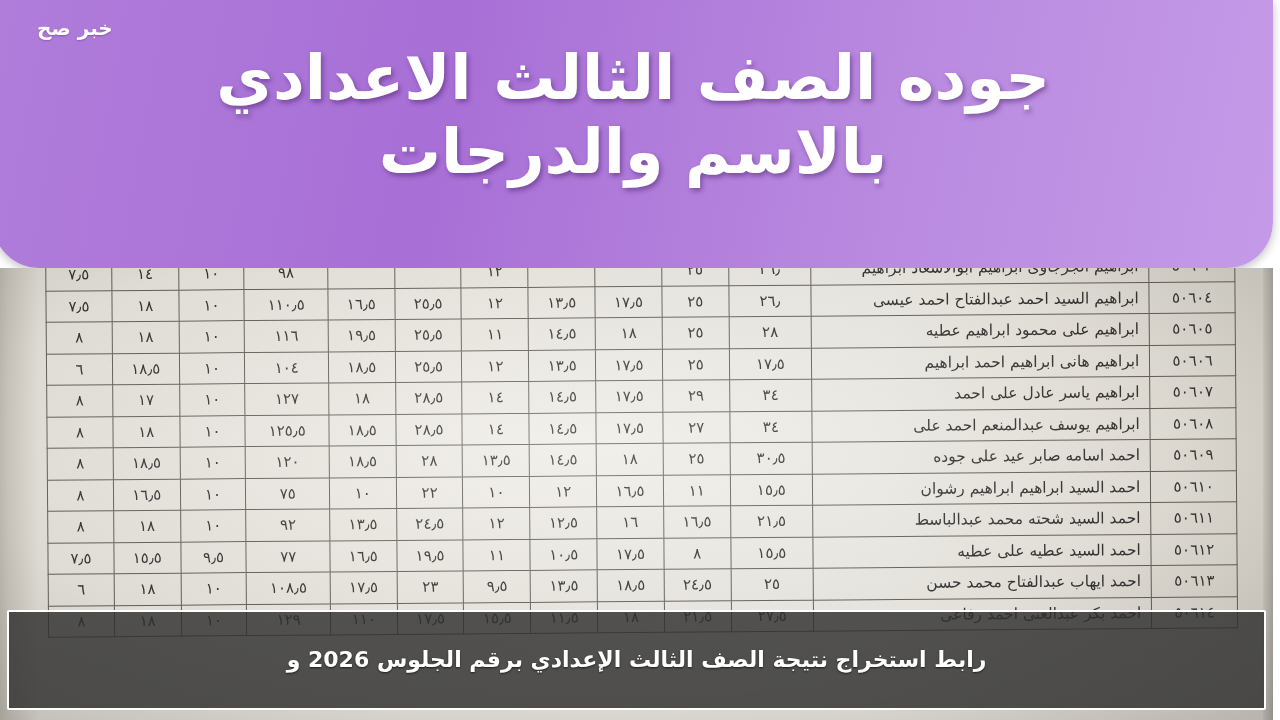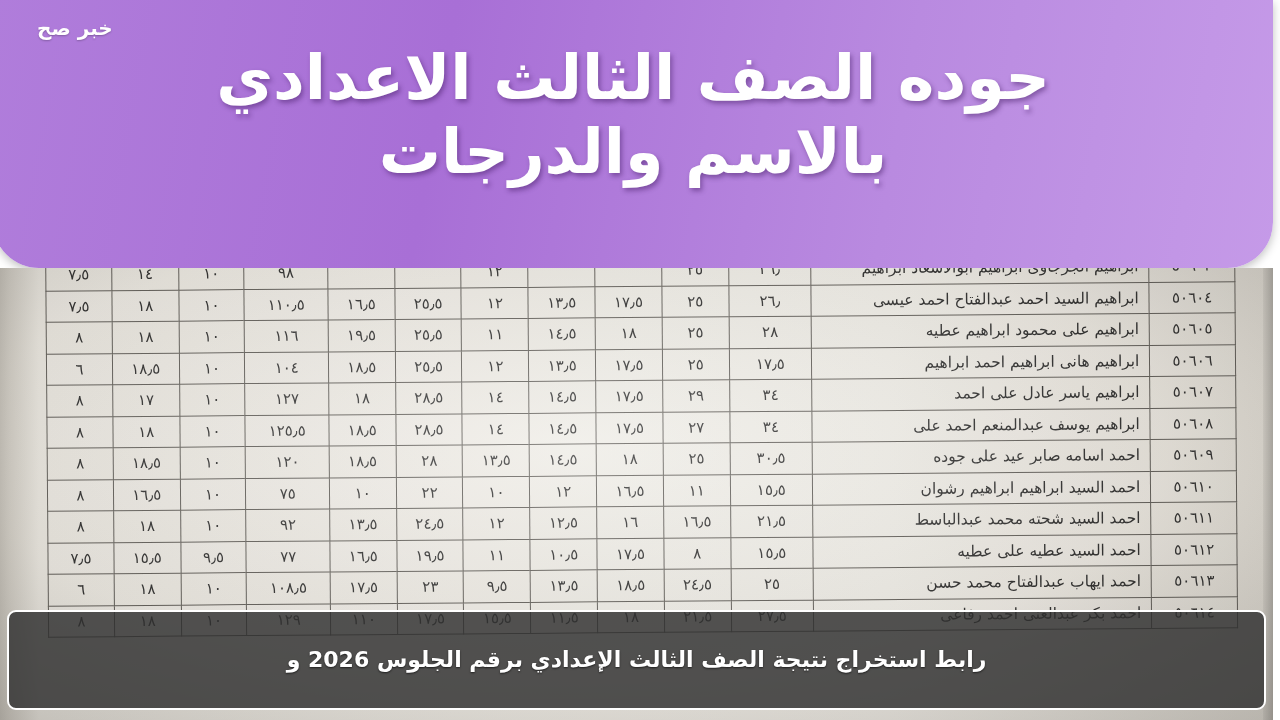--- a/index.html
+++ b/index.html
@@ -136,21 +136,21 @@
 
   
   .caption-bar {
     position: absolute;
     left: 14px;
     right: 14px;
     bottom: 10px;
     height: 96px;
     background: rgba(48,48,48,0.82);
     border: 2px solid #ffffff;
-    border-radius: 9px;
+    border-radius: 2px;
     display: flex;
     align-items: center;
     justify-content: center;
   }
   .caption-text {
     color: #ffffff;
     font-size: 22px;
     font-weight: bold;
     text-align: center;
     padding: 0 18px;

